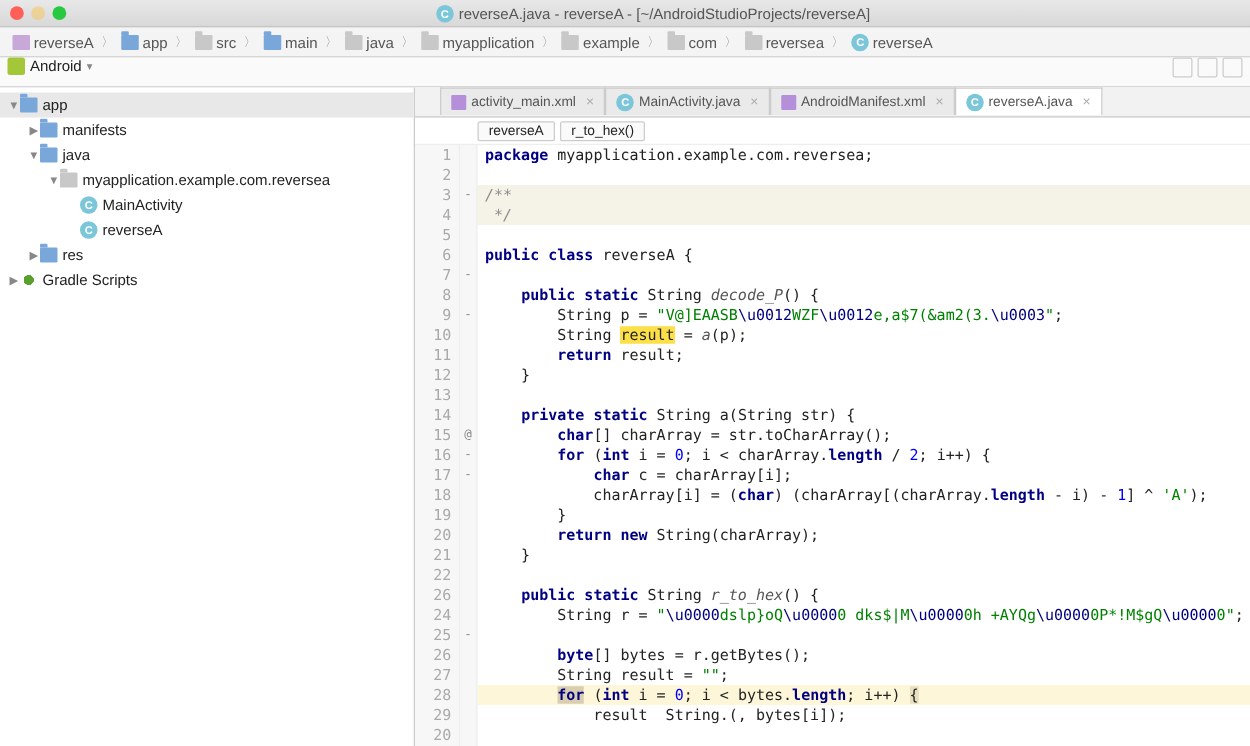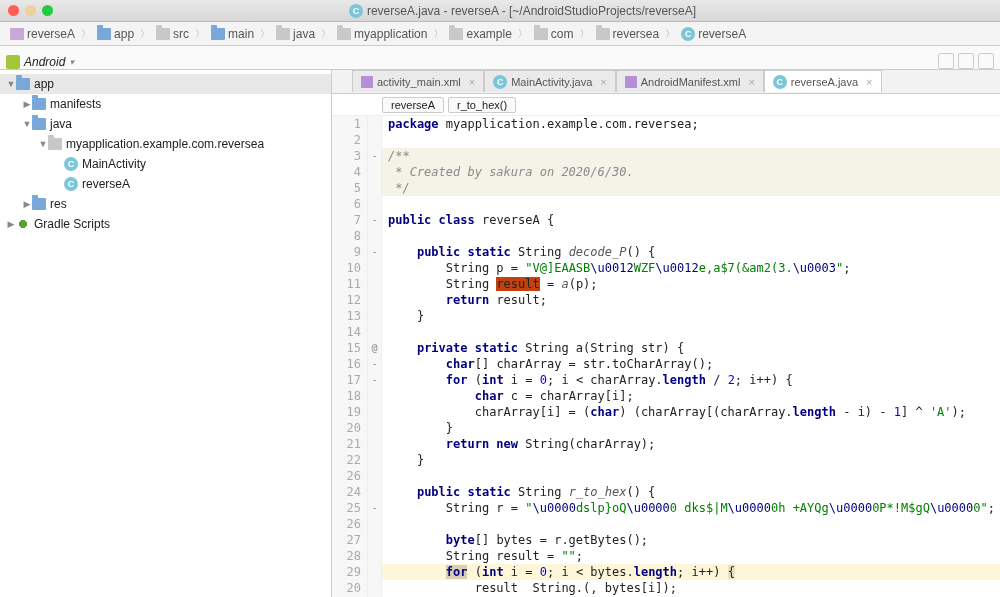--- a/index.html
+++ b/index.html
@@ -13,21 +13,21 @@
   .cicon { width:14px; height:14px; border-radius:50%; background:#7bc6d9; color:#fff; display:inline-flex; align-items:center; justify-content:center; font-size:9px; font-weight:bold; }
 
   .navbar { height:24px; background:#f4f4f4; border-bottom:1px solid #ccc; display:flex; align-items:center; padding:0 6px; gap:2px; color:#555; }
   .navbar .crumb { display:flex; align-items:center; gap:3px; padding:0 4px; }
   .navbar .sep { color:#999; font-size:10px; }
   .ficon { width:14px; height:12px; background:#7aa7d9; display:inline-block; position:relative; border-radius:1px; }
   .ficon.grey { background:#c8c8c8; }
   .ficon:before { content:""; position:absolute; top:-3px; left:0; width:6px; height:3px; background:inherit; border-radius:1px 1px 0 0; }
   .modicon { width:14px; height:12px; background:#c8a8d8; display:inline-block; border-radius:1px; }
 
-  .toolbar { height:24px; background:#fafafa; border-bottom:1px solid #ccc; display:flex; align-items:flex-end; padding:0 6px; gap:8px;font-style:italic; }
+  .toolbar { height:24px; background:#fafafa; border-bottom:1px solid #ccc; display:flex; align-items:flex-start; padding:0 6px; gap:8px; }
   .android { display:flex; align-items:center; gap:4px; }
   .androidicon { width:14px; height:14px; background:#a4c639; border-radius:2px; display:inline-block; }
   .toolbar .right { margin-left:auto; display:flex; gap:4px; }
   .tbicon { width:16px; height:16px; border:1px solid #ccc; border-radius:2px; display:inline-block; }
 
   .main { display:flex; height:calc(100% - 70px); }
   .sidebar { width:332px; background:#fff; border-right:1px solid #ccc; overflow:auto; }
   .tree { padding:4px 0; }
   .tree-row { display:flex; align-items:center; height:20px; padding-right:6px; white-space:nowrap; }
   .tree-row.sel { background:#e8e8e8; }
@@ -57,21 +57,21 @@
   .code-line.comment { color:#8a8a8a; font-style:italic; background:#f5f2e8; }
 
   
   .kw { color:#000080; font-weight:bold;text-align:right; }
   .str { color:#008000; }
   .num { color:#0000ff; }
   .fn { font-style:italic; color:#555; }
   .esc { color:#000080; }
   .strhl { background:#e6e0c0; }
   .kwhl { background:#d9cfb0; }
-  .varhl { background:#c2410c; }
+  .varhl { background:#fde047; }
 </style>
 </head>
 <body>
 
 <div class="titlebar">
   <div class="traffic">
     <span class="t-red"></span>
     <span class="t-yellow"></span>
     <span class="t-green"></span>
   </div>
@@ -342,21 +342,20 @@
           </div>
           <div class="gutter-row">
             <div class="lineno">31</div>
             <div class="marker"></div>
           </div>
         </div>
       <div class="code-lines" id="code">
           <div class="code-line"><span class="kw">package</span> myapplication.example.com.reversea;</div>
           <div class="code-line"></div>
           <div class="code-line comment">/**</div>
-          <div class="code-line comment"> * Created by sakura on 2020/6/30.</div>
           <div class="code-line comment"> */</div>
           <div class="code-line"></div>
           <div class="code-line"><span class="kw">public class</span> reverseA {</div>
           <div class="code-line"></div>
           <div class="code-line">    <span class="kw">public static</span> String <span class="fn">decode_P</span>() {</div>
           <div class="code-line">        String p = <span class="str">"V@]EAASB<span class="esc">\u0012</span>WZF<span class="esc">\u0012</span>e,a$7(&amp;am2(3.<span class="esc">\u0003</span>"</span>;</div>
           <div class="code-line">        String <span class="varhl">result</span> = <span class="fn">a</span>(p);</div>
           <div class="code-line">        <span class="kw">return</span> result;</div>
           <div class="code-line">    }</div>
           <div class="code-line"></div>

